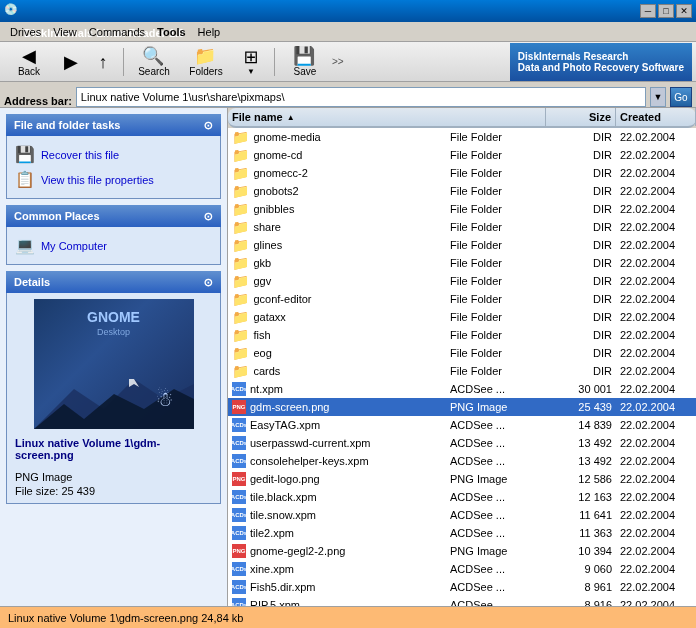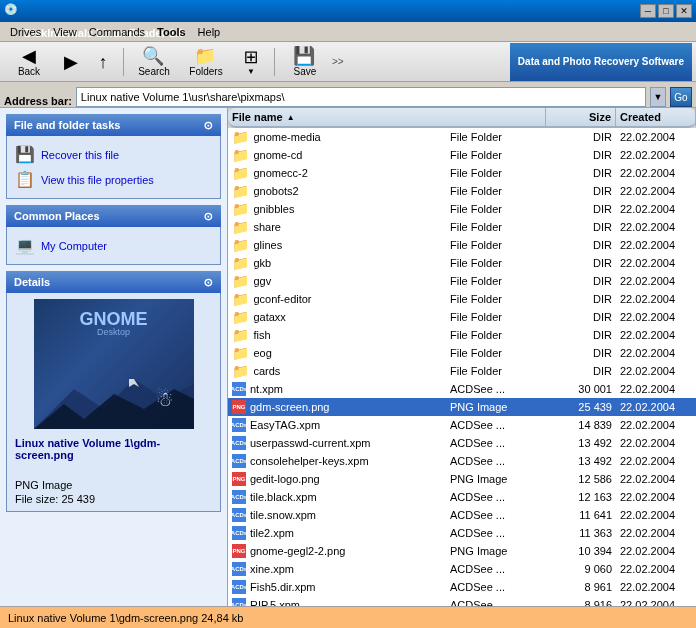--- a/index.html
+++ b/index.html
@@ -92,25 +92,25 @@
 
     
     .details-body { background: #dce8f8; border: 1px solid #7090c0; border-top: none; padding: 6px 8px; }
     .preview-box {
       background: linear-gradient(135deg, #1a3a6a 0%, #2a5090 40%, #1a3060 100%);
       width: 160px; height: 130px; margin: 0 auto 8px; position: relative;
       display: flex; align-items: flex-end; justify-content: center; overflow: hidden;
     }
     .preview-gnome {
       position: absolute; top: 10px; left: 50%; transform: translateX(-50%);
-      color: #a0c8ff; font-size: 18px; font-weight: bold; text-align: center;
+      color: #a0c8ff; font-size: 14px; font-weight: bold; text-align: center;
     }
     .preview-subtitle { position: absolute; top: 28px; left: 50%; transform: translateX(-50%); color: #80a8e0; font-size: 9px; text-align: center; white-space: nowrap; }
     .preview-mountain { position: absolute; bottom: 20px; left: 0; right: 0; }
-    .detail-filename { font-weight: bold; font-size: 11px; color: #000080; margin: 4px 0 18px; }
+    .detail-filename { font-weight: bold; font-size: 11px; color: #000080; margin: 4px 0 10px; }
     .detail-type { font-size: 11px; margin-bottom: 2px; }
     .detail-size { font-size: 11px; }
 
     
     .file-list-panel { flex: 1; display: flex; flex-direction: column; overflow: hidden; }
     .file-list-header {
       background: linear-gradient(to bottom, #e0e8f0, #c8d8e8);
       height: 20px; display: flex; align-items: center; border-bottom: 2px solid #a0b0c0;
       flex-shrink: 0;
       border-radius: 8px;
@@ -201,20 +201,21 @@
     <span class="tb-icon">⊞</span>
     <span style="font-size:8px;">▼</span>
   </div>
   <div class="tb-separator"></div>
   <div class="tb-btn">
     <span class="tb-icon">💾</span>
     <span>Save</span>
   </div>
   <span class="tb-expand">&gt;&gt;</span>
   <div class="di-brand">
+    <span>DiskInternals Research</span>
     <span>Data and Photo Recovery Software</span>
   </div>
 </div>
 
 <div class="address-bar">
   <span class="address-label">Address bar:</span>
   <input class="address-input" type="text" value="Linux native Volume 1\usr\share\pixmaps\" style="">
   <div class="address-dropdown">▼</div>
   <div class="address-go">Go</div>
 </div>

